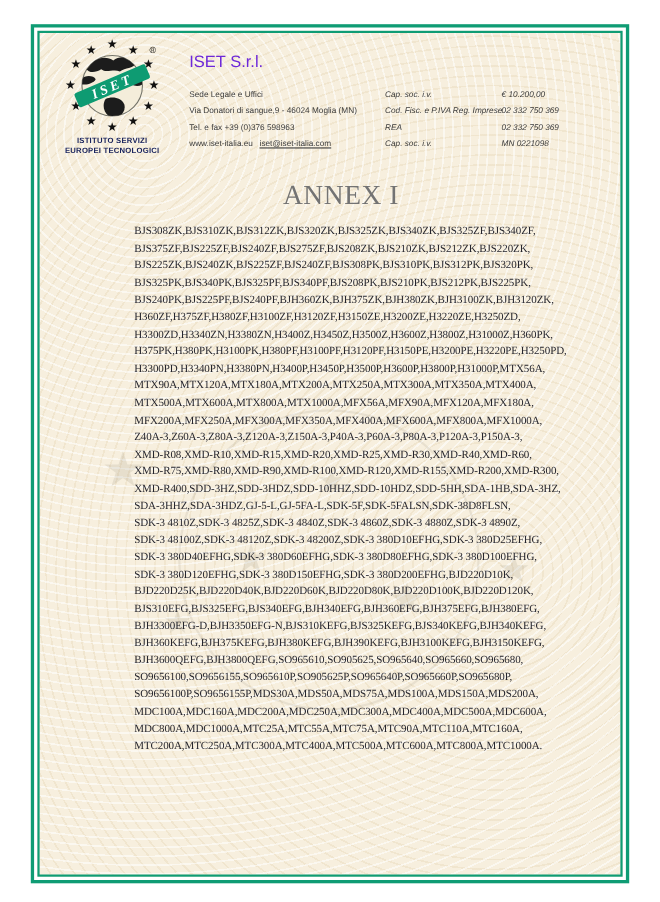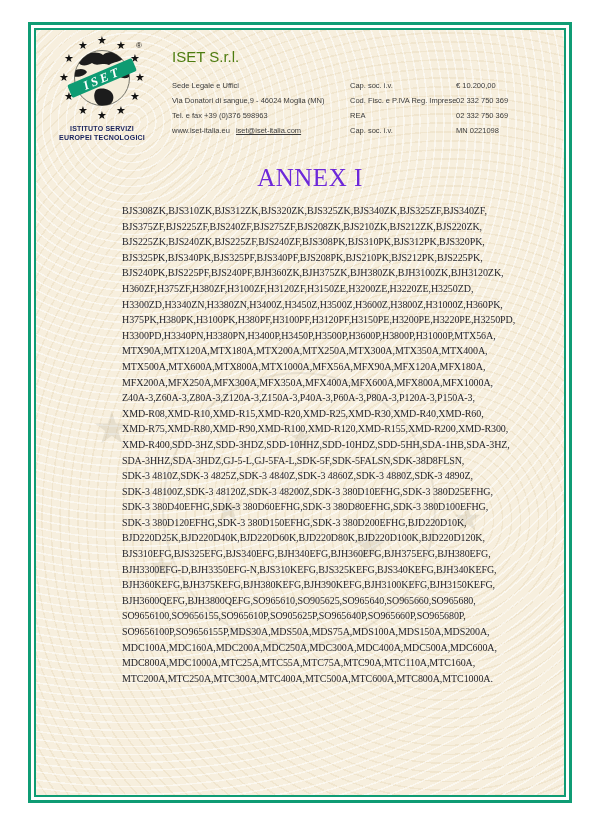--- a/index.html
+++ b/index.html
@@ -23,32 +23,32 @@
 
   .content{position:absolute;inset:0;z-index:2;}
 
   
   .logo{position:absolute;left:50px;top:34px;width:104px;text-align:center;}
   .logo svg{display:block;margin:0 auto;}
   .logo-caption{margin-top:2px;font-size:7px;font-weight:700;line-height:9px;
     color:#16205a;letter-spacing:0.2px;}
 
   
-  .company-name{position:absolute;left:172px;top:48px;font-size:15px;color:#4d7c0f;}
+  .company-name{position:absolute;left:172px;top:48px;font-size:15px;color:#6d28d9;}
   .contact{position:absolute;left:172px;top:80px;font-size:7.5px;color:#3b3b3b;}
   .contact div{height:15px;line-height:11px;}
   .email{ text-decoration:underline;margin-left:6px;}
   .registry{position:absolute;left:350px;top:80px;font-size:7.5px;color:#3b3b3b;width:200px;}
-  .reg-row{height:15px;line-height:11px;white-space:nowrap;}
+  .reg-row{height:15px;line-height:11px;white-space:nowrap;font-style:italic;}
   .reg-label{display:inline-block;width:106px;}
   .reg-value{display:inline-block;}
 
   
   .annex-title{position:absolute;left:100px;top:164px;width:420px;text-align:center;
-    font-family:"Liberation Serif",serif;font-size:25px;letter-spacing:0.5px;color:#6d28d9;}
+    font-family:"Liberation Serif",serif;font-size:25px;letter-spacing:0.5px;color:#737373;}
   .annex-list{position:absolute;left:122px;top:203px;width:412px;
     font-family:"Liberation Serif",serif;font-size:10px;line-height:15.6px;
     letter-spacing:-0.08px;color:#25252d;}
   .code-line{white-space:nowrap;height:15.6px;}
 </style>
 </head>
 <body>
 
 <div class="page">
 

